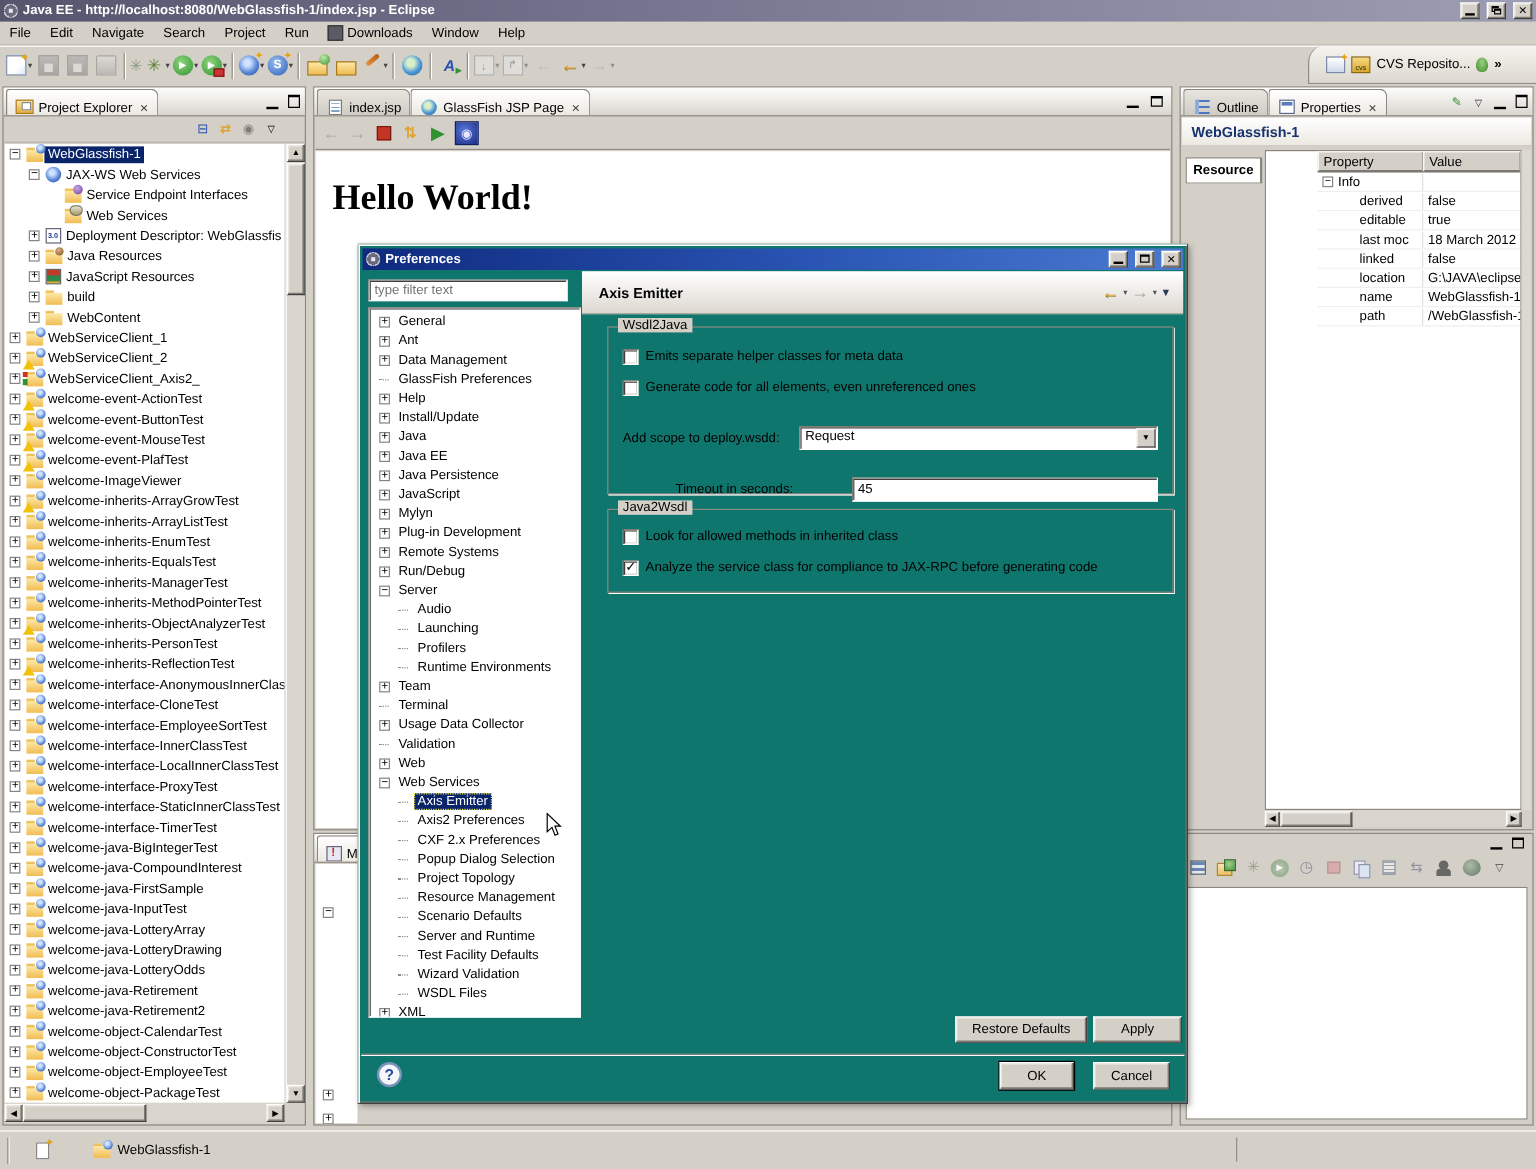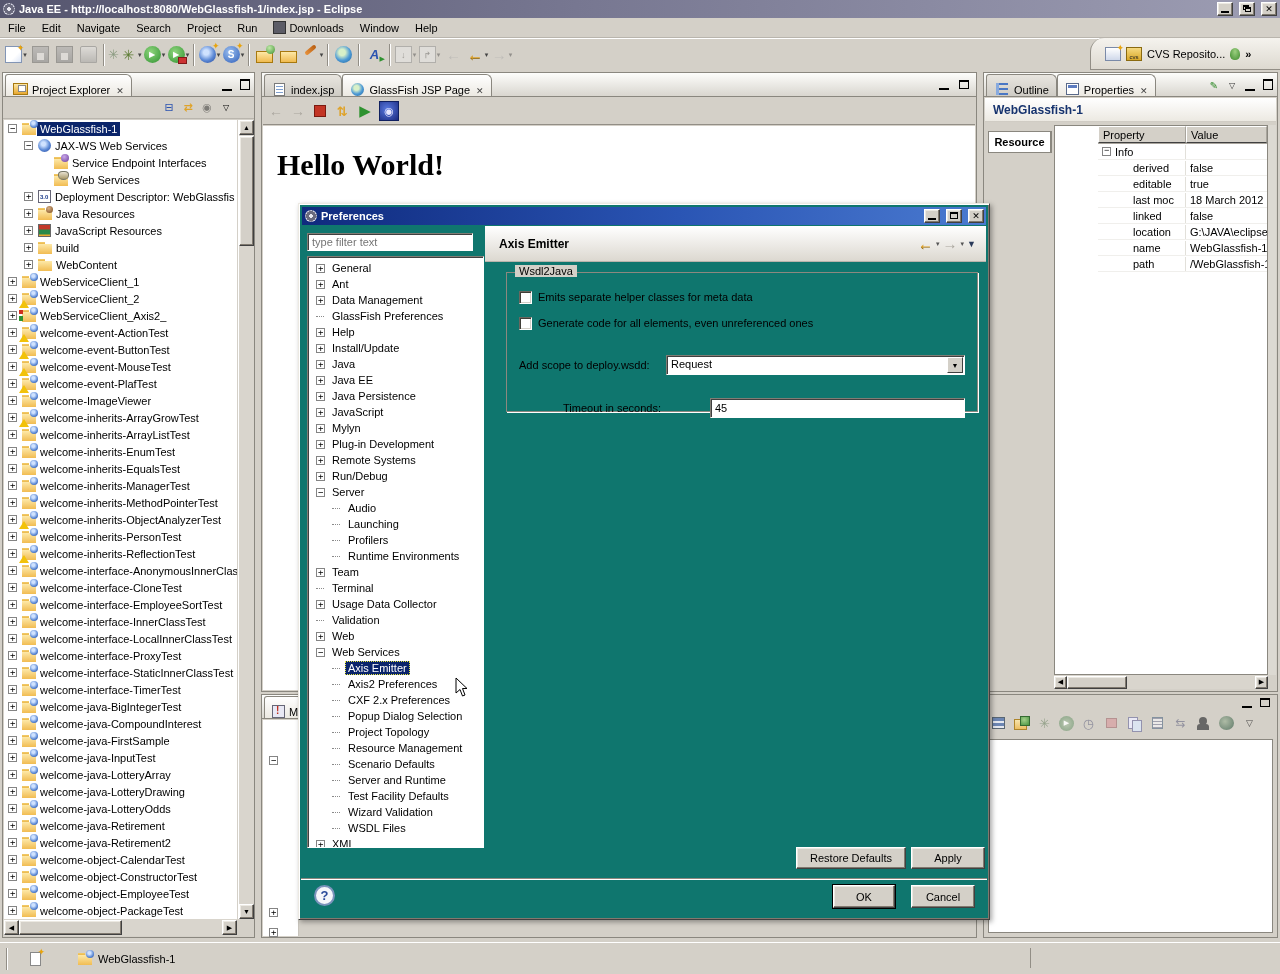--- a/index.html
+++ b/index.html
@@ -1062,20 +1062,34 @@
       </span>
     </div>
     <div class="fieldrow" style="left:12px;top:129px;right:12px;margin-left:44px;">
       <span>Timeout in seconds:</span>
       <span class="txtin" style="position:absolute;left:147px;right:0;height:20px;">
         <input value="45" style="">
       </span>
     </div>
   </div>
 
+  <div class="groupbox" style="left:207px;top:220px;width:472px;height:70px;">
+    <span class="legend">Java2Wsdl</span>
+    <div style="padding-top:6px;">
+
+    <div class="cbrow" style="--lvl: 0;">
+          <span class="cb"></span>
+          <span class="cbl">Look for allowed methods in inherited class</span>
+        </div>
+        <div class="cbrow checked" style="--lvl: 0;">
+          <span class="cb"></span>
+          <span class="cbl">Analyze the service class for compliance to JAX-RPC before generating code</span>
+        </div>
+      </div>
+  </div>
 
   <div class="btn abs" style="left:497px;top:643px;width:110px;height:22px;">Restore Defaults</div>
   <div class="btn abs" style="left:612px;top:643px;width:74px;height:22px;">Apply</div>
 
   <div id="dlg-sep"></div>
   <div id="dlg-help">?</div>
 
   <div class="btn default abs" style="left:534px;top:681px;width:62px;height:23px;">OK</div>
   <div class="btn abs" style="left:612px;top:681px;width:64px;height:23px;">Cancel</div>
 </div>

